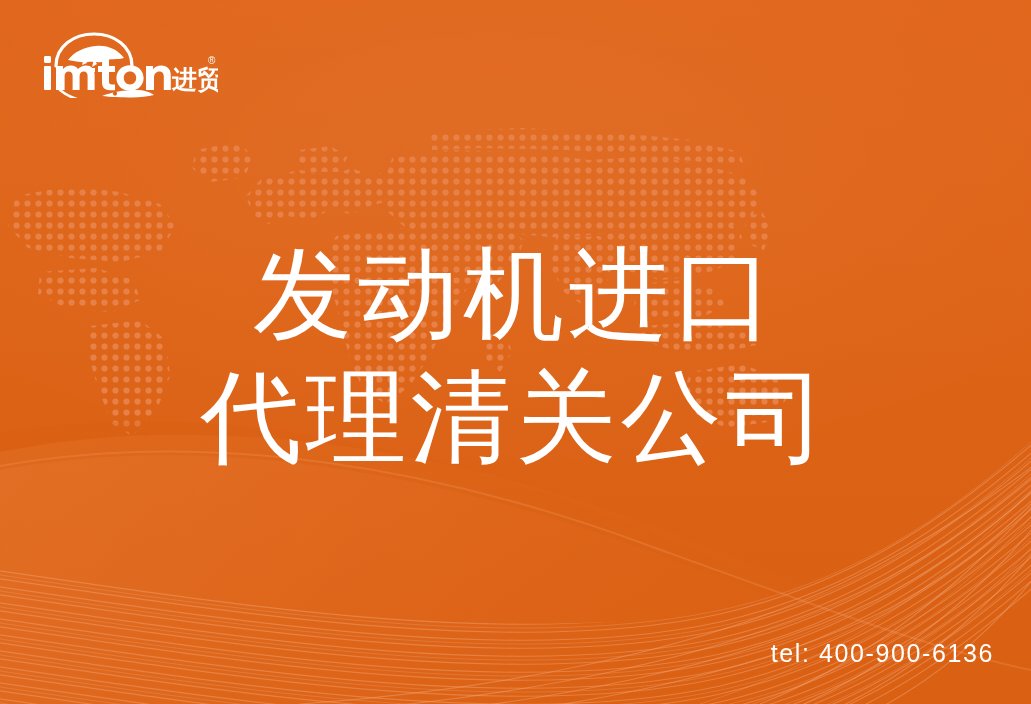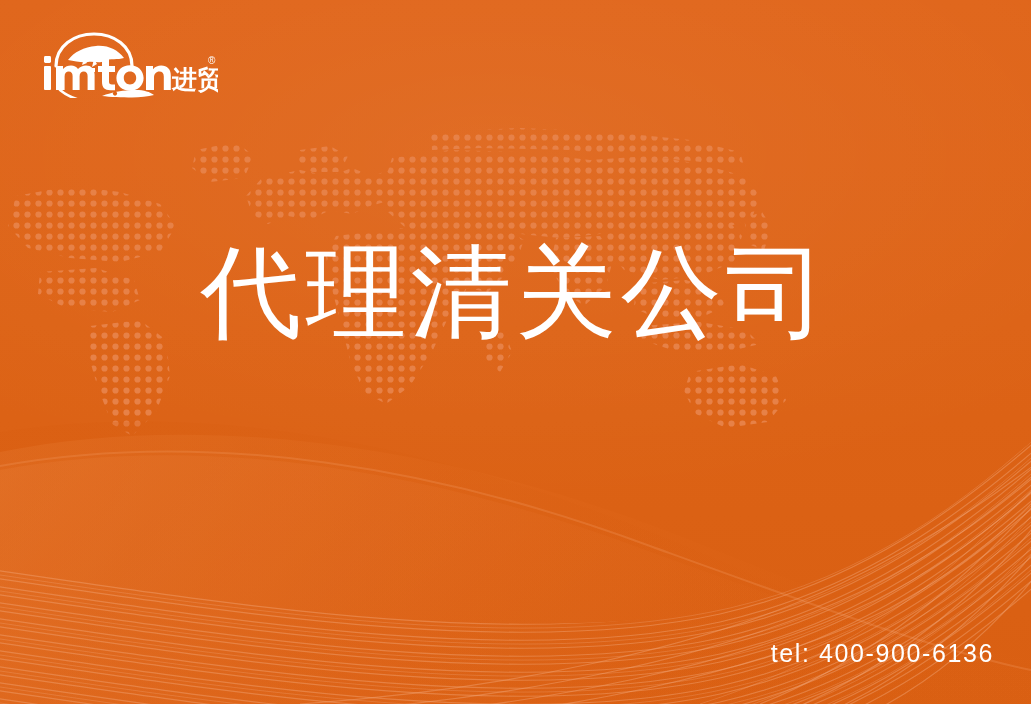--- a/index.html
+++ b/index.html
@@ -290,18 +290,19 @@
       <g>
         <path d="M22 60 C 34 70, 52 74, 70 72" fill="none" stroke="#ffffff" stroke-width="2.6" stroke-linecap="round"></path>
         <path d="M64 66 C 74 62, 86 60, 98 60 C 106 60, 112 62, 116 65
                  C 110 66.6, 102 67.4, 94 67.4 C 84 67.4, 72 67, 64 66 Z" fill="#ffffff"></path>
         <circle cx="77" cy="63.6" r="2.1" fill="#de6416"></circle>
       </g>
     </svg>
   </div>
 
   <div id="headline">
+    <span class="hl-line" id="hl-line-1">发动机进口</span>
     <span class="hl-line" id="hl-line-2">代理清关公司</span>
   </div>
 
   <div id="tel">tel: 400-900-6136</div>
 
 </div>
 
 </body></html>

